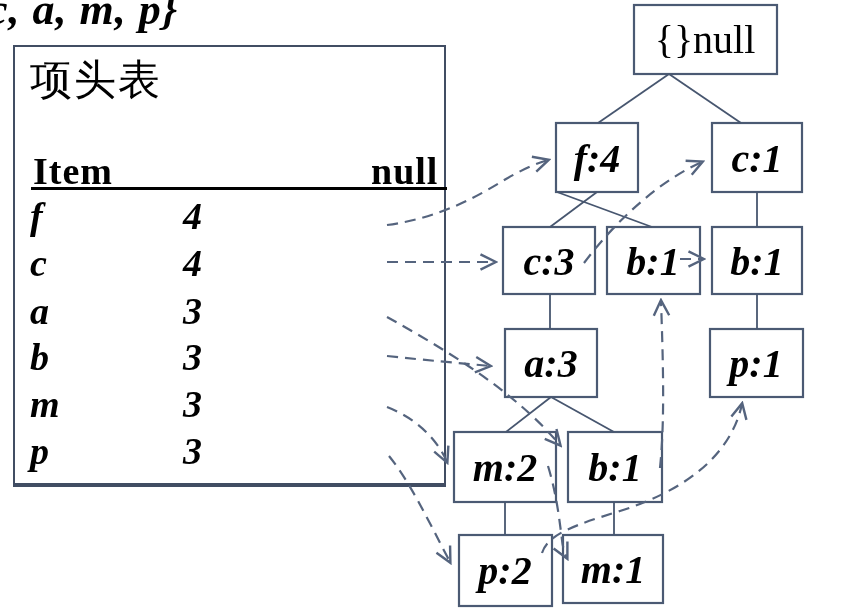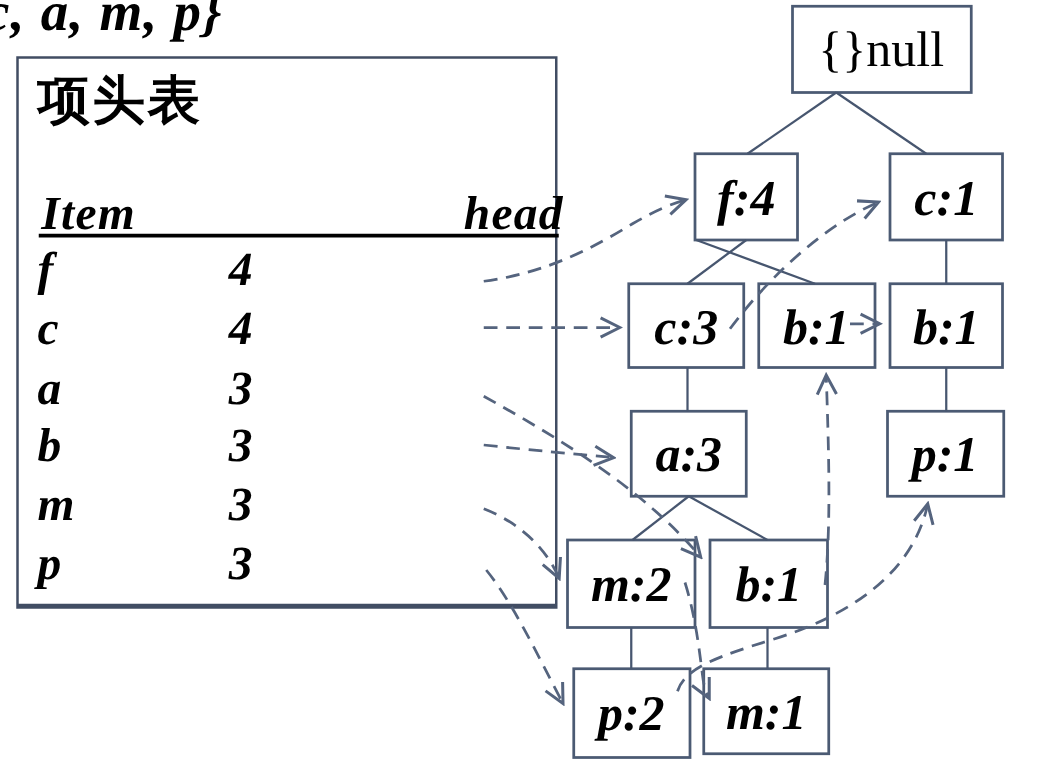--- a/index.html
+++ b/index.html
@@ -5,22 +5,22 @@
   html,body{margin:0;padding:0;background:#ffffff;}
   .page{position:relative;width:849px;height:611px;background:#ffffff;overflow:hidden;
         font-family:"Liberation Serif",serif;color:#000;}
   
   .fragment{position:absolute;left:-12px;top:-16px;font-style:italic;font-weight:bold;
             font-size:44px;letter-spacing:1px;white-space:nowrap;}
   
   .header-box{position:absolute;left:13px;top:45px;width:429px;height:436px;
               border:2px solid #414d63;border-bottom-width:4px;background:transparent;z-index:1;}
   .table-title{position:absolute;left:30px;top:52px;font-family:"Liberation Sans",sans-serif;
-               font-weight:bold;font-size:42px;letter-spacing:2px;z-index:2;}
-  .col-head{position:absolute;top:149px;font-weight:bold;font-style:italic;font-size:38px;
+               font-weight:normal;font-size:42px;letter-spacing:2px;z-index:2;}
+  .col-head{position:absolute;top:149px;font-weight:bold;font-size:38px;
             letter-spacing:1px;z-index:2;}
   .col-item{left:33px;} .col-frequency{left:143px;} .col-headcol{left:371px;}
   .head-underline{position:absolute;left:31px;top:187px;width:416px;height:3px;background:#000;z-index:2;}
   .trow{position:absolute;left:0;width:280px;height:47px;font-weight:bold;font-style:italic;
         font-size:38px;line-height:47px;z-index:2;}
   .trow .item{position:absolute;left:30px;}
   .trow .freq{position:absolute;left:183px;}
   
   .diagram{position:absolute;left:0;top:0;z-index:5;pointer-events:none;}
   .nodebox{fill:#ffffff;stroke:#4b5a73;stroke-width:2.2px;}
@@ -34,21 +34,21 @@
 <body>
 
 <div class="page">
 
   <div class="fragment">c, a, m, p}</div>
 
   <div class="header-box"></div>
   <div class="table-title">项头表</div>
 
   <span class="col-head col-item">Item</span>
-  <span class="col-head col-headcol">head</span>
+  <span class="col-head col-headcol">null</span>
   <div class="head-underline"></div>
 
   <div class="trow" style="top:193px">
     <span class="item">f</span>
     <span class="freq">4</span>
   </div>
   <div class="trow" style="top:240px">
     <span class="item">c</span>
     <span class="freq">4</span>
   </div>

